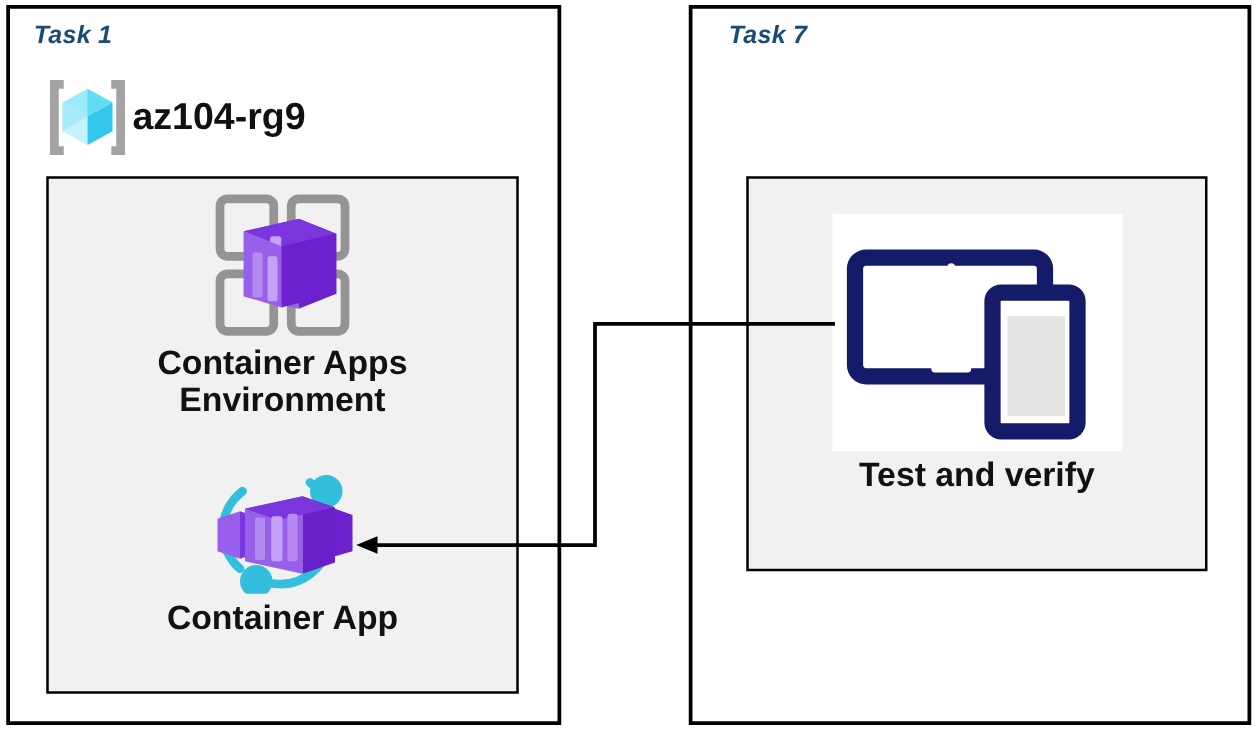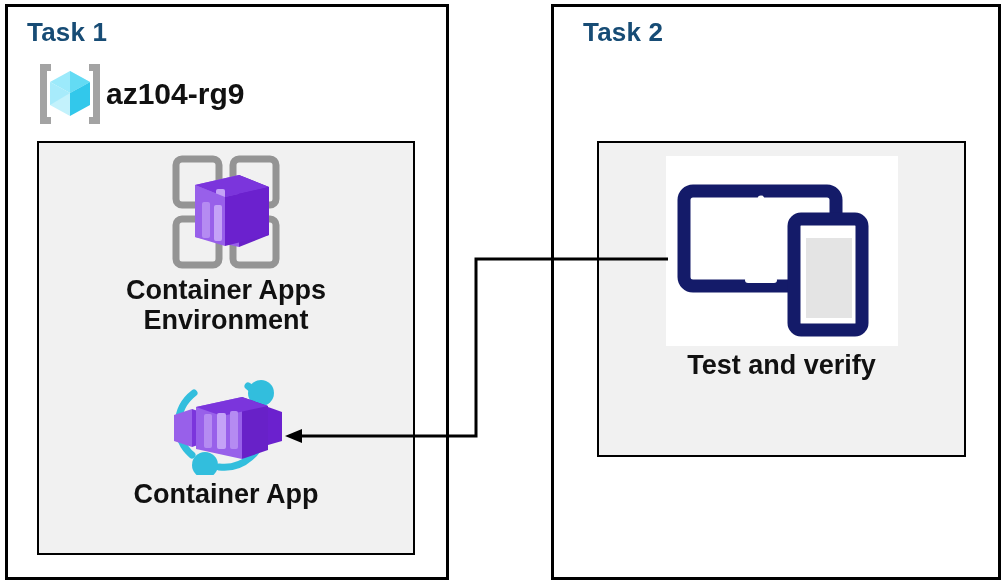--- a/index.html
+++ b/index.html
@@ -23,25 +23,26 @@
     position: absolute;
     background: #ffffff;
     border: 3px solid #000000;
     box-sizing: border-box;
   }
   #task1-box { left: 5px;  top: 4px; width: 444px; height: 576px; }
   #task2-box { left: 551px; top: 4px; width: 450px; height: 576px; }
 
   .task-title {
     position: absolute;
-    font-size: 26px;
+    font-size: 20px;
     font-weight: bold;
     color: #174C75;
     letter-spacing: 0.2px;
     white-space: nowrap;
+    font-style: italic;
   }
   #task1-title { left: 27px;  top: 17px; }
   #task2-title { left: 583px; top: 17px; }
 
   
   #rg-row {
     position: absolute;
     left: 34px;
     top: 58px;
     display: flex;
@@ -84,21 +85,21 @@
     white-space: pre-line;
     margin-top: 4px;
   }
 
   #node-env { top: 10px; }
   #node-env .node-icon { width: 114px; height: 118px; }
 
   #node-app { top: 228px; }
   #node-app .node-icon { width: 124px; height: 104px; }
 
-  #node-test { top: 13px; }
+  #node-test { top: 28px; }
   #node-test .node-icon { width: 232px; height: 190px; }
 
   
   .icon-tile { background: #FFFFFF; }
 
   
   #connector {
     position: absolute;
     left: 0; top: 0;
     width: 1006px; height: 584px;
@@ -179,21 +180,21 @@
           <rect x="33" y="49" width="8" height="36" rx="2" fill="#B58BF2"></rect>
           <rect x="45" y="52" width="8" height="36" rx="2" fill="#C4A2F7"></rect>
         </g>
       </svg>
       <div class="node-label">Container Apps
 Environment</div>
     </div>
   </div>
 
   <div class="task-box" id="task2-box"></div>
-  <div class="task-title" id="task2-title">Task 2</div>
+  <div class="task-title" id="task2-title">Task 7</div>
 
   <div class="panel" id="task2-panel">
     <div class="node" id="node-test">
       <svg class="node-icon icon-tile" viewBox="0 0 232 190">
         <rect x="0" y="0" width="232" height="190" fill="#FFFFFF"></rect>
 
         <rect x="18" y="35" width="152" height="95" rx="9" fill="none" stroke="#141B69" stroke-width="13"></rect>
         <circle cx="95" cy="43" r="3.4" fill="#FFFFFF"></circle>
         <rect x="79" y="121" width="32" height="6" rx="3" fill="#FFFFFF"></rect>
 

